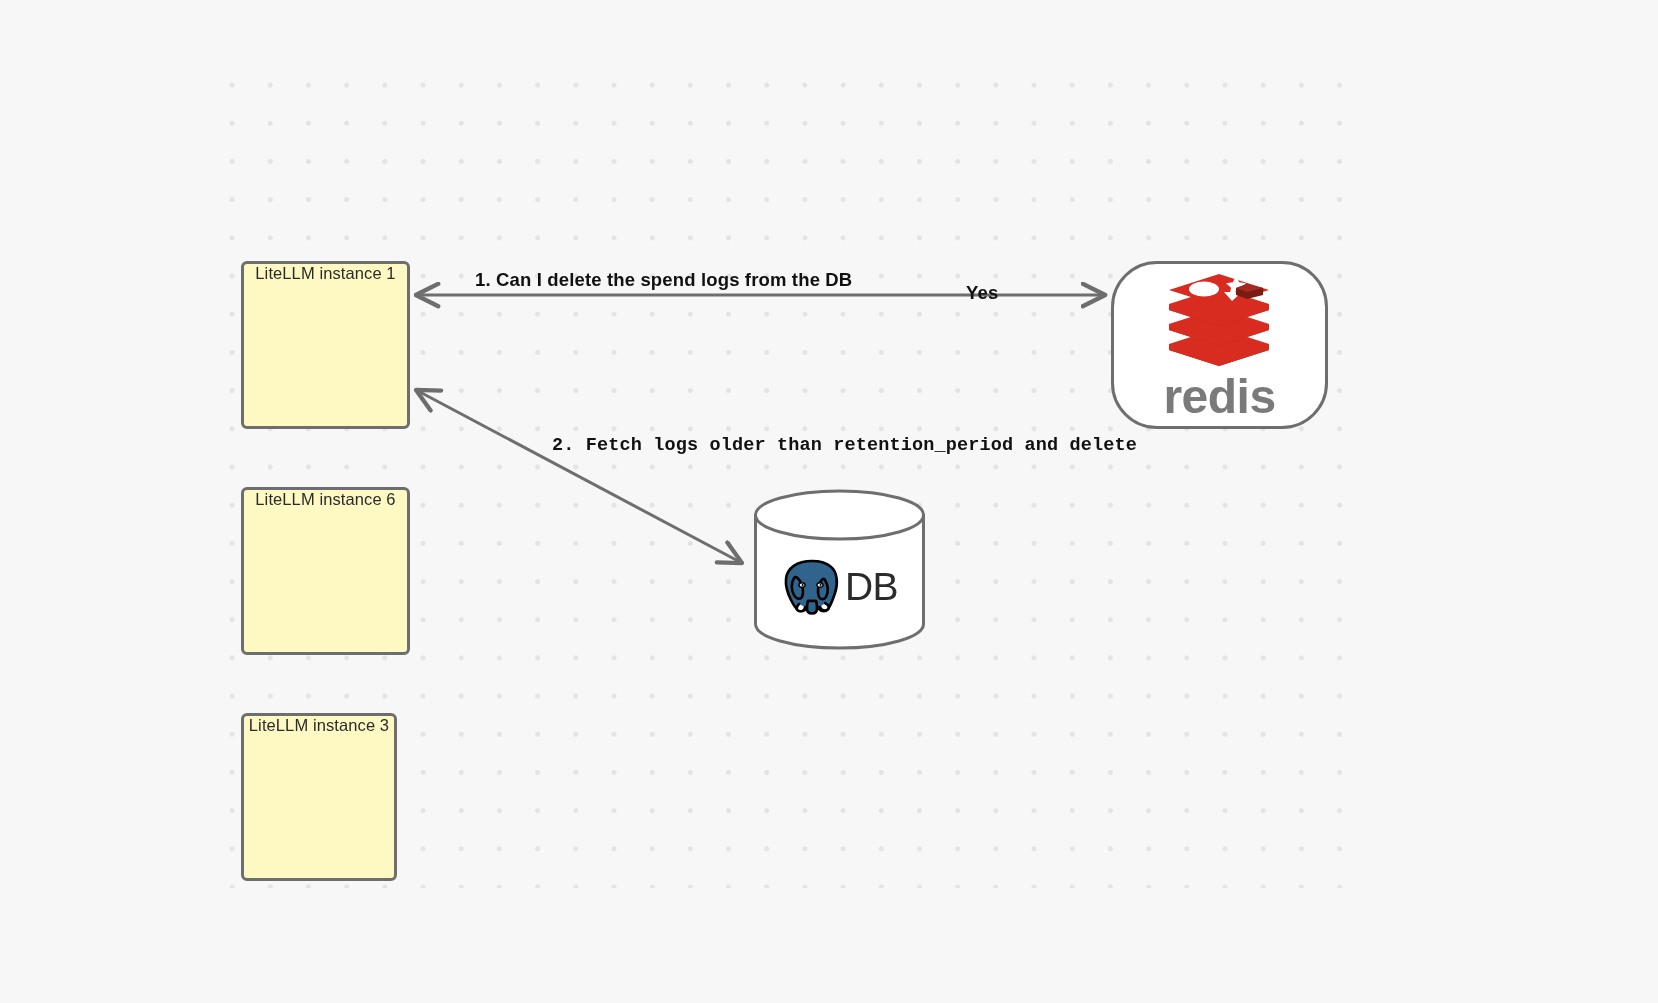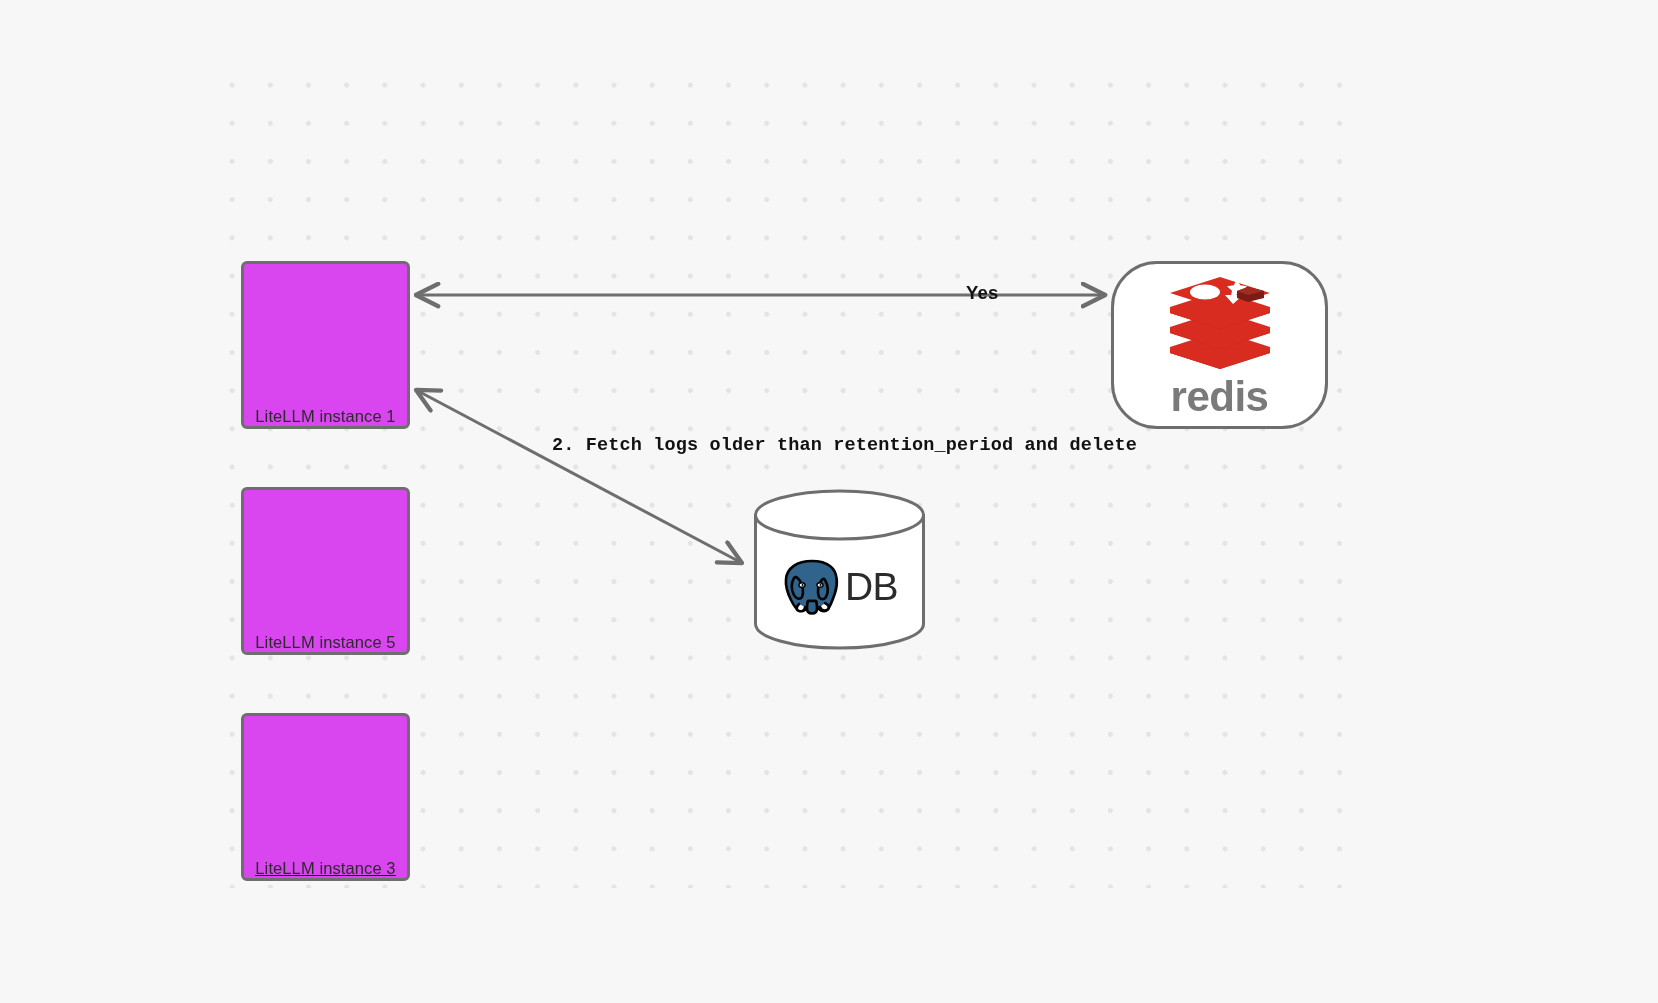--- a/index.html
+++ b/index.html
@@ -30,38 +30,38 @@
     height: 830px;
     background-image: radial-gradient(#e4e4e4 2.4px, transparent 2.5px);
     background-size: 38.2px 38.2px;
     background-position: 8px 8px;
     pointer-events: none;
   }
 
   
   .node-box {
     position: absolute;
-    background: #d946ef;
+    background: #fef9c3;
     border: 3px solid #6e6e6e;
     border-radius: 6px;
     display: flex;
-    align-items: flex-end;
+    align-items: flex-start;
     justify-content: center;
   }
   .node-box-label {
     font-size: 16.5px;
     color: #2b2b2b;
     font-family: "Liberation Sans", sans-serif;
     letter-spacing: .1px;
     white-space: nowrap;
   }
 
   #node-litellm-1 { left: 241px; top: 261px; width: 169px; height: 168px; }
   #node-litellm-2 { left: 241px; top: 487px; width: 169px; height: 168px; }
-  #node-litellm-3 { left: 241px; top: 713px; width: 169px; height: 168px; text-decoration: underline; }
+  #node-litellm-3 { left: 241px; top: 713px; width: 156px; height: 168px; }
 
   
   #node-redis {
     position: absolute;
     left: 1111px;
     top: 261px;
     width: 217px;
     height: 168px;
     background: #ffffff;
     border: 3px solid #6e6e6e;
@@ -73,21 +73,21 @@
   .redis-logo-wrap {
     display: flex;
     flex-direction: column;
     align-items: center;
     justify-content: center;
     gap: 2px;
     margin-top: 2px;
   }
   .redis-wordmark {
     font-family: "Liberation Sans", sans-serif;
-    font-size: 42px;
+    font-size: 48px;
     font-weight: 700;
     color: #7a7a7a;
     letter-spacing: -0.5px;
     line-height: 1;
     margin-top: 1px;
   }
 
   
   #node-db {
     position: absolute;
@@ -157,31 +157,32 @@
 
     <g>
       <line x1="418" y1="295" x2="1103" y2="295" stroke="#6e6e6e" stroke-width="3" marker-start="url(#arrow-start)" marker-end="url(#arrow-end)"></line>
     </g>
 
     <g>
       <line x1="418" y1="391" x2="740" y2="562" stroke="#6e6e6e" stroke-width="3" marker-start="url(#arrow-start)" marker-end="url(#arrow-end)"></line>
     </g>
   </svg>
 
+  <div class="edge-label" id="edge-label-1">1.  Can I delete the spend logs from the DB</div>
 
   <div class="edge-label" id="edge-label-yes">Yes</div>
 
   <div class="edge-label" id="edge-label-2">2.  Fetch logs older than retention_period and delete</div>
 
   <div class="node-box" id="node-litellm-1">
     <span class="node-box-label">LiteLLM instance 1</span>
   </div>
 
   <div class="node-box" id="node-litellm-2">
-    <span class="node-box-label">LiteLLM instance 5</span>
+    <span class="node-box-label">LiteLLM instance 6</span>
   </div>
 
   <div class="node-box" id="node-litellm-3">
     <span class="node-box-label">LiteLLM instance 3</span>
   </div>
 
   <div id="node-redis">
     <div class="redis-logo-wrap">
       <span>
         <svg width="110" height="94" viewBox="0 0 110 94" xmlns="http://www.w3.org/2000/svg">

